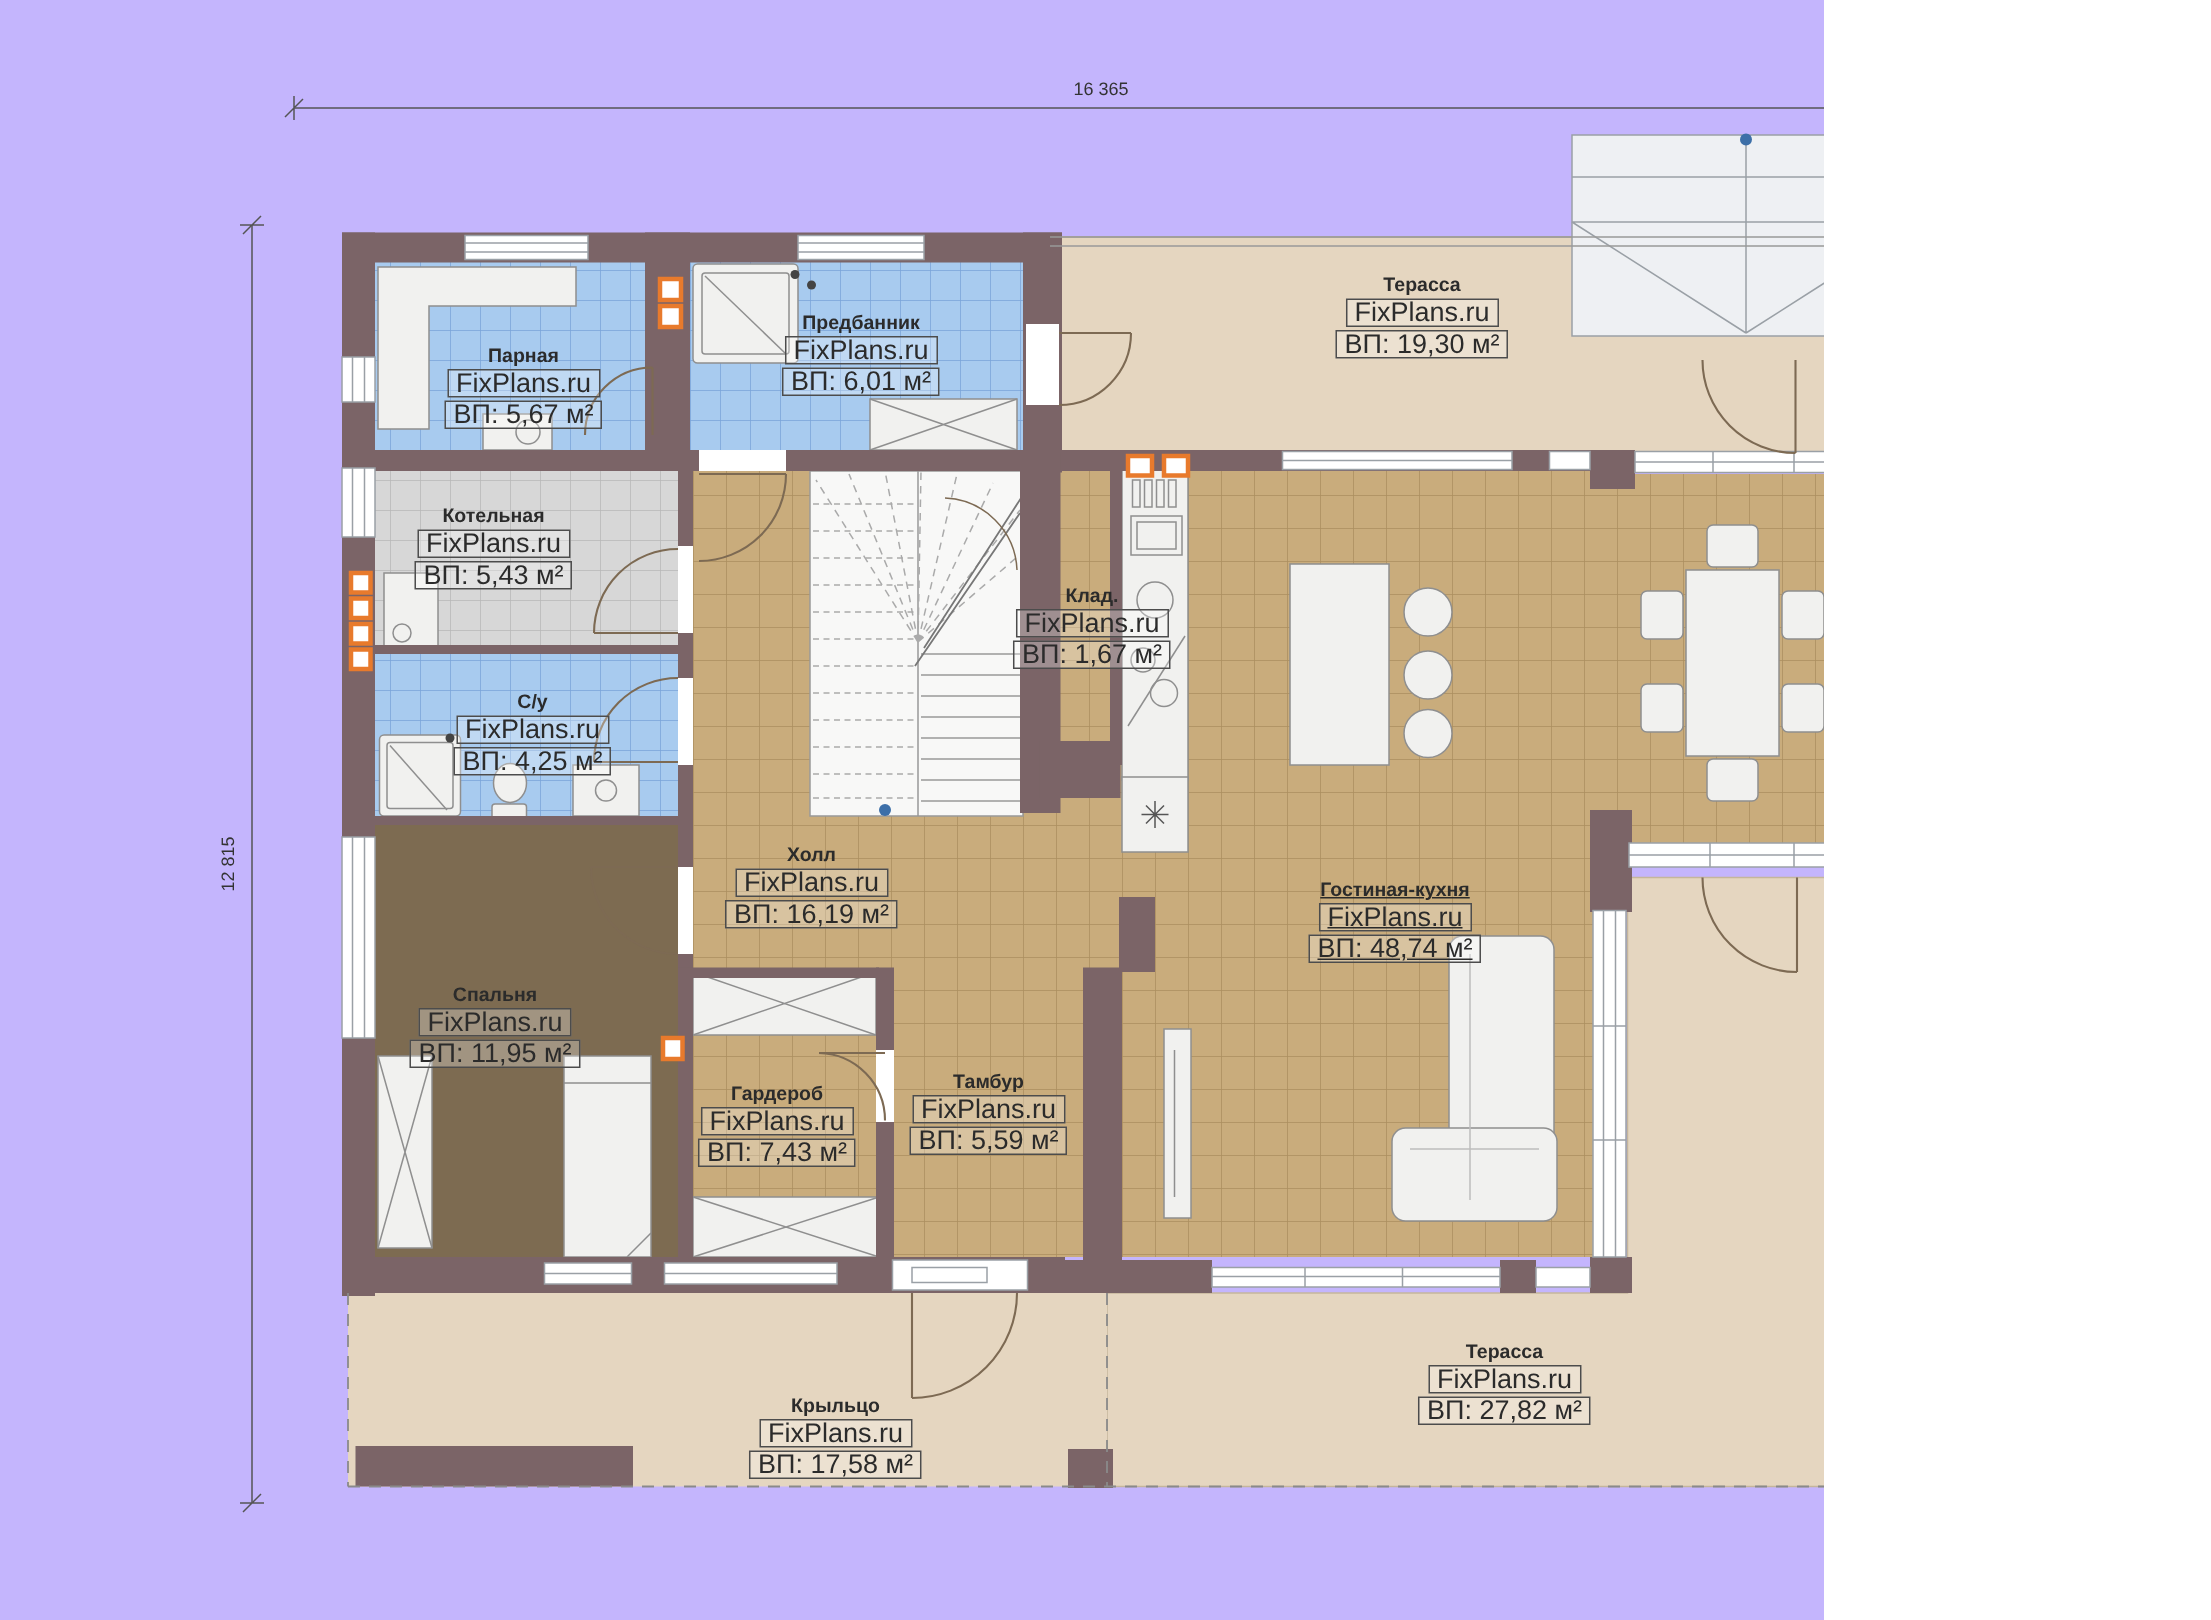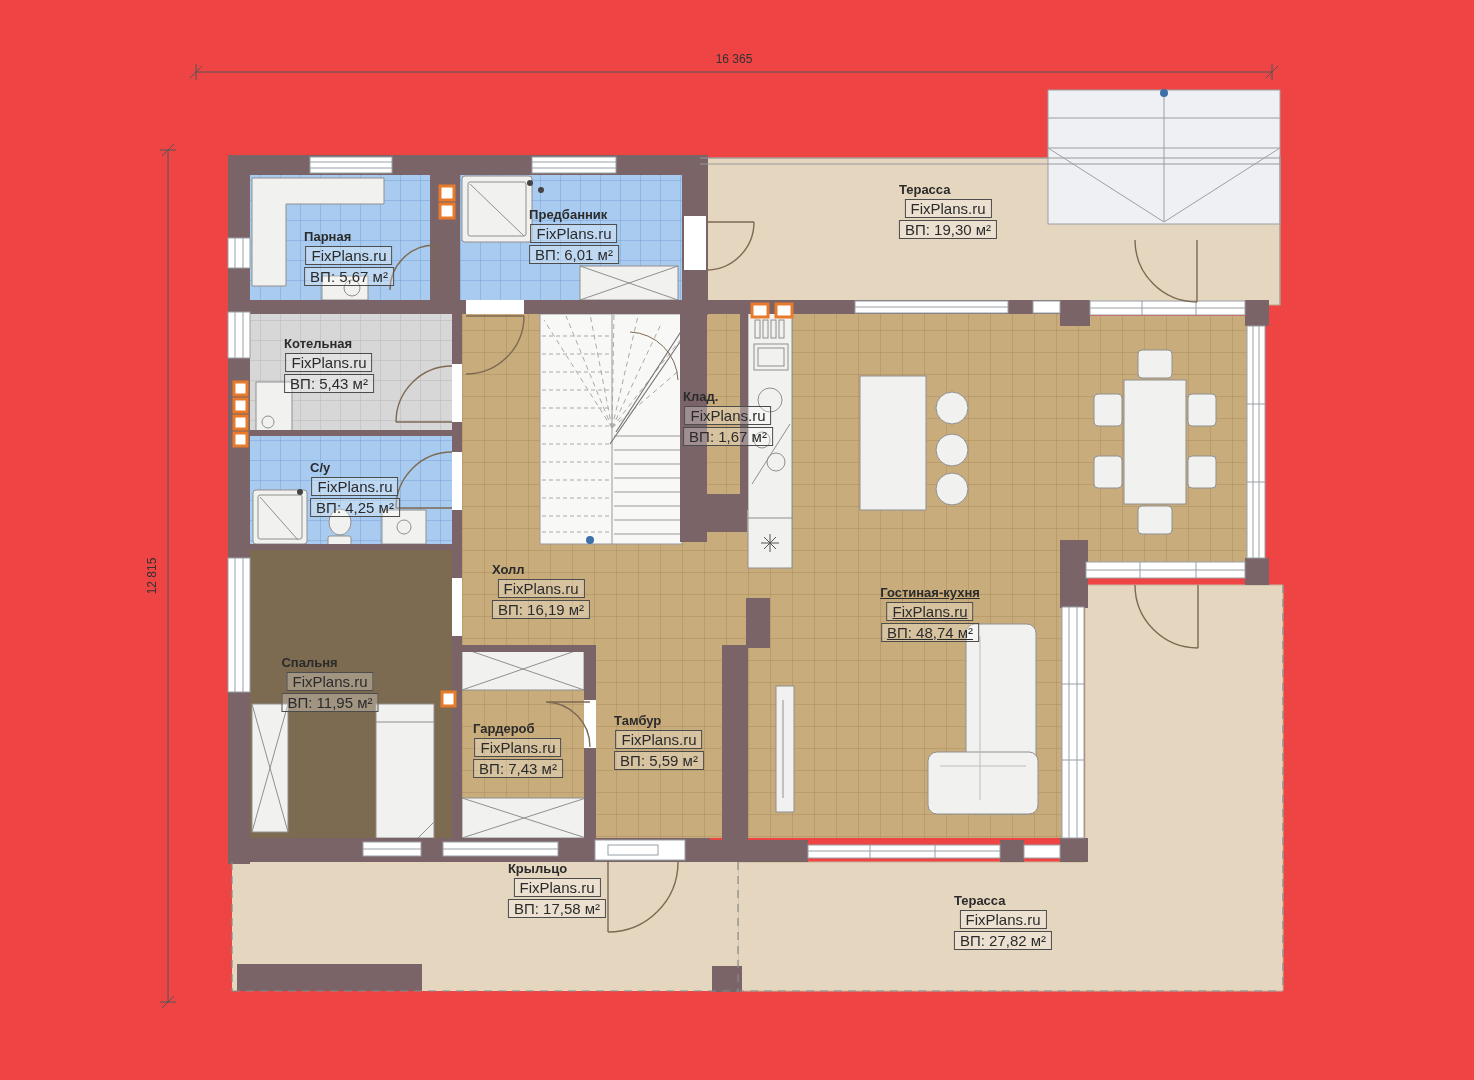--- a/index.html
+++ b/index.html
@@ -1,22 +1,22 @@
 <!DOCTYPE html>
 <html><head>
 <meta charset="utf-8">
 <style>
   html,body{margin:0;padding:0;background:#ffffff;}
-  .stage{position:relative;width:1474px;height:1080px;background:#ef4444;overflow:hidden;
+  .stage{position:relative;width:1216px;height:1080px;background:#c4b5fd;overflow:hidden;
          font-family:"Liberation Sans","DejaVu Sans",sans-serif;}
   .stage svg{position:absolute;left:0;top:0;}
-  .room-label{position:absolute;transform:translateX(-50%);color:#2b2b2b;z-index:5;}
+  .room-label{position:absolute;transform:translateX(-50%);text-align:center;color:#2b2b2b;z-index:5;}
   .room-name{font-weight:bold;font-size:13px;line-height:1.1;margin-bottom:2px;white-space:nowrap;}
   .room-box{display:block;width:max-content;margin:2px auto 0;border:1px solid #4c4c4c;
-            background:rgba(255,255,255,0.28);font-size:15px;line-height:17px;padding:0 5px;white-space:nowrap;}
+            background:rgba(255,255,255,0.28);font-size:18px;line-height:17px;padding:0 5px;white-space:nowrap;}
   .dim-label{position:absolute;font-size:12px;color:#333;z-index:5;white-space:nowrap;}
   .dim-top{transform:translateX(-50%);}
   .dim-left{transform:translate(-50%,-50%) rotate(-90deg);}
 </style>
 </head>
 <body>
 
 <div class="stage">
 
 <svg width="1474" height="1080" viewBox="0 0 1474 1080">
@@ -395,21 +395,21 @@
     <div class="room-box">FixPlans.ru</div>
     <div class="room-box">ВП: 7,43 м²</div>
   </div>
 
   <div class="room-label" style="left:659px;top:714px;">
     <div class="room-name">Тамбур</div>
     <div class="room-box">FixPlans.ru</div>
     <div class="room-box">ВП: 5,59 м²</div>
   </div>
 
-  <div class="room-label" style="left:557px;top:862px;">
+  <div class="room-label" style="left:557px;top:930px;">
     <div class="room-name">Крыльцо</div>
     <div class="room-box">FixPlans.ru</div>
     <div class="room-box">ВП: 17,58 м²</div>
   </div>
 
   <div class="room-label" style="left:1003px;top:894px;">
     <div class="room-name">Терасса</div>
     <div class="room-box">FixPlans.ru</div>
     <div class="room-box">ВП: 27,82 м²</div>
   </div>

